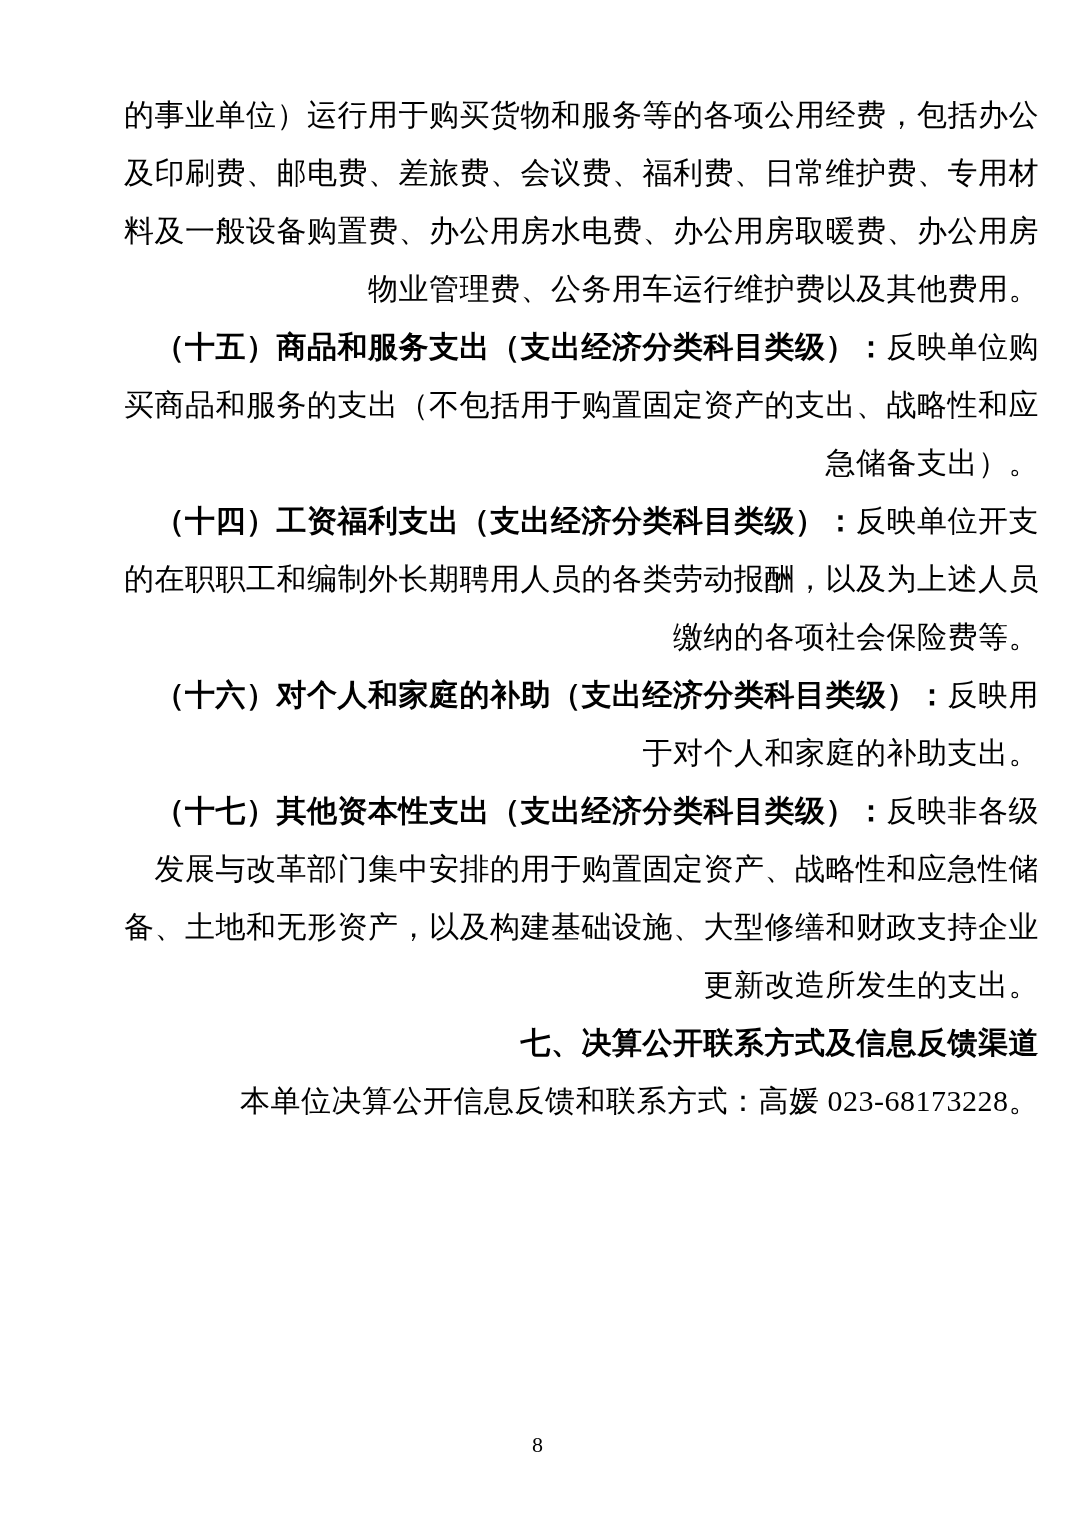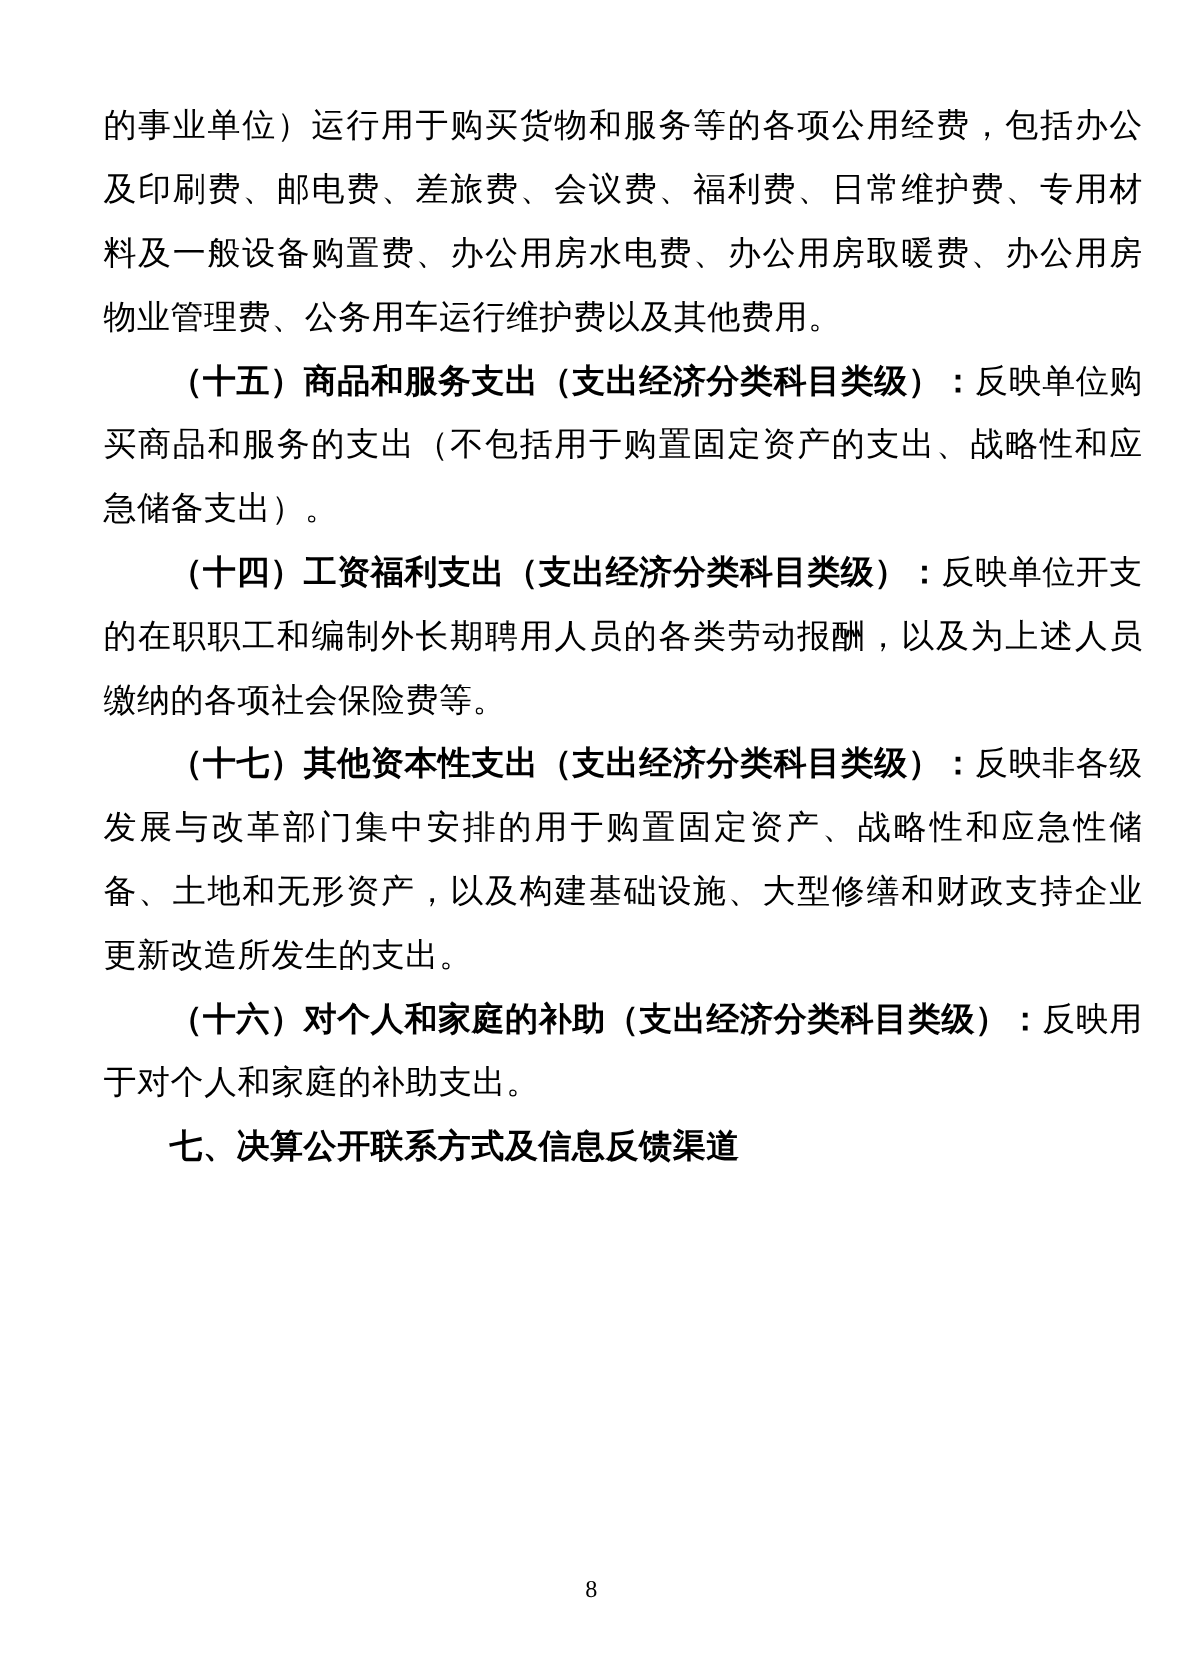--- a/index.html
+++ b/index.html
@@ -20,20 +20,21 @@
     width: 1075px;
     padding: 86px 36px 0 94px;
     font-size: 30px;
     line-height: 58px;
     text-align: justify;
     letter-spacing: 0.5px;
   }
   .doc p {
     margin: 0;
     text-indent: 2em;
+    text-align: right;
   }
   .doc p.continuation {
     text-indent: 0;
   }
   .lead {
     font-weight: bold;
   }
   .section-heading {
     font-family: "Liberation Sans", "DejaVu Sans", sans-serif;
     font-weight: bold;
@@ -53,23 +54,24 @@
 </head>
 <body>
 
 <div class="doc">
   <p class="continuation">的事业单位）运行用于购买货物和服务等的各项公用经费，包括办公及印刷费、邮电费、差旅费、会议费、福利费、日常维护费、专用材料及一般设备购置费、办公用房水电费、办公用房取暖费、办公用房物业管理费、公务用车运行维护费以及其他费用。</p>
 
   <p><span class="lead">（十五）商品和服务支出（支出经济分类科目类级）：</span><span>反映单位购买商品和服务的支出（不包括用于购置固定资产的支出、战略性和应急储备支出）。</span></p>
 
   <p><span class="lead">（十四）工资福利支出（支出经济分类科目类级）：</span><span>反映单位开支的在职职工和编制外长期聘用人员的各类劳动报酬，以及为上述人员缴纳的各项社会保险费等。</span></p>
 
+  <p><span class="lead">（十六）对个人和家庭的补助（支出经济分类科目类级）：</span><span>反映用于对个人和家庭的补助支出。</span></p>
+
   <p><span class="lead">（十七）其他资本性支出（支出经济分类科目类级）：</span><span>反映非各级发展与改革部门集中安排的用于购置固定资产、战略性和应急性储备、土地和无形资产，以及构建基础设施、大型修缮和财政支持企业更新改造所发生的支出。</span></p>
-
-  <p><span class="lead">（十六）对个人和家庭的补助（支出经济分类科目类级）：</span><span>反映用于对个人和家庭的补助支出。</span></p>
 
   <p class="section-heading">七、决算公开联系方式及信息反馈渠道</p>
 
+  <p>本单位决算公开信息反馈和联系方式：高媛 023-68173228。</p>
 </div>
 
 <div class="footer">
   <span>8</span>
 </div>
 
 </body></html>

